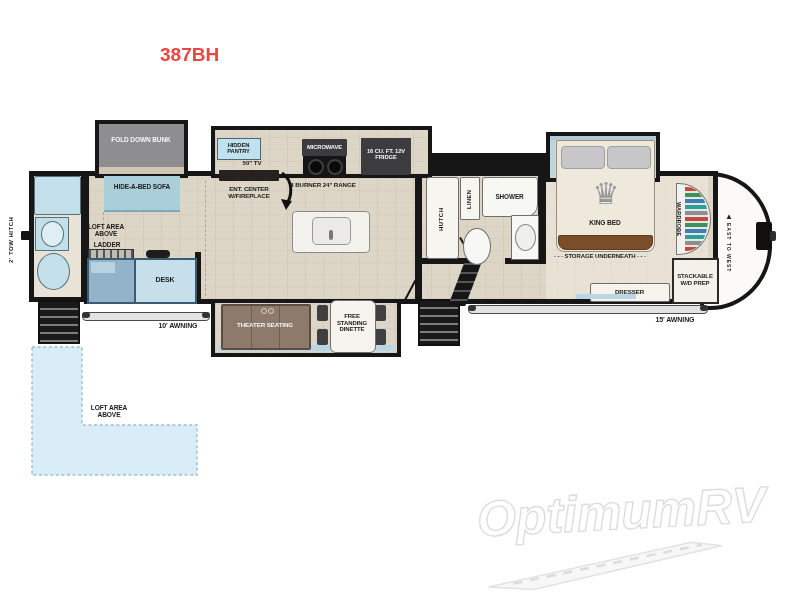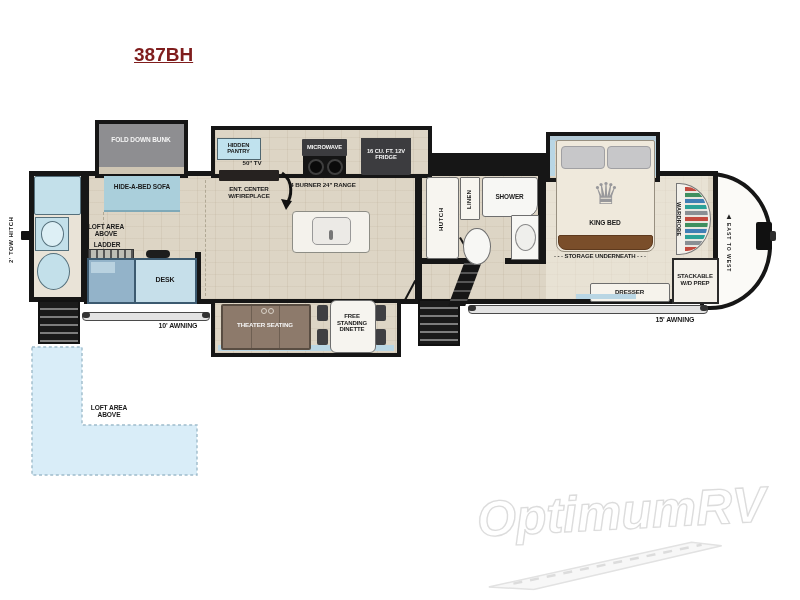--- a/index.html
+++ b/index.html
@@ -27,21 +27,21 @@
   .win{position:absolute;background:#b9d6e4;}
   #wm{position:absolute;left:478px;top:482px;width:322px;height:105px;transform:rotate(-3deg);}
   #wm .wtext{font-style:italic;font-weight:bold;font-size:50px;color:#ffffff;
       -webkit-text-stroke:1.3px #dcdcdc;text-shadow:0 0 2px #ececec;white-space:nowrap;}
 </style>
 </head>
 <body>
 
 <div id="stage">
 
-  <div class="abs" style="left:134px;top:44px;font-size:19px;font-weight:600;color:#7f1d1d;text-decoration:underline;">387BH</div>
+  <div class="abs" style="left:160px;top:44px;font-size:19px;font-weight:600;color:#ef4444;">387BH</div>
 
   <div class="abs" style="left:700px;top:172px;width:64px;height:130px;background:#fbfaf7;border:4px solid #161616;border-radius:0 62px 62px 0 / 0 64px 64px 0;"></div>
   <div class="abs" style="left:756px;top:222px;width:16px;height:28px;background:#111;border-radius:2px;"></div>
   <div class="abs" style="left:770px;top:231px;width:6px;height:10px;background:#2e2e2e;border-radius:2px;"></div>
 
   <div class="abs floor" style="left:84px;top:171px;width:624px;height:123px;border:5px solid #161616;"></div>
 
   <div class="abs" style="left:546px;top:176px;width:162px;height:123px;background:rgba(246,241,230,.45);"></div>
   <div class="abs" style="left:29px;top:171px;width:47px;height:121px;background:#e9e3d7;border:5px solid #161616;"></div>
 

